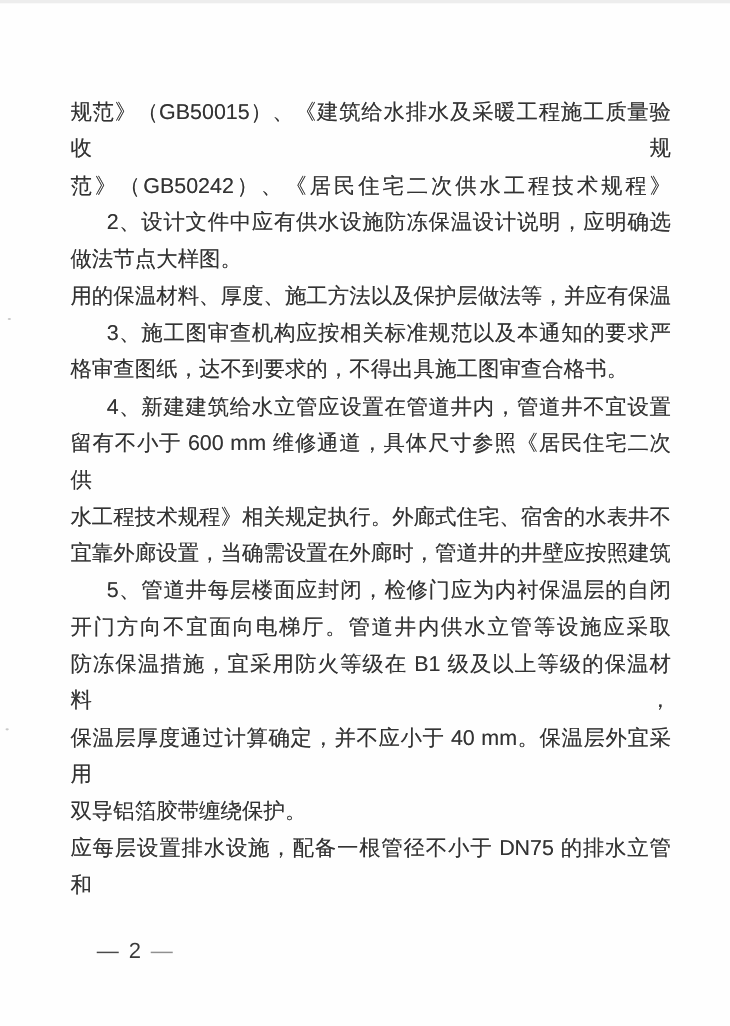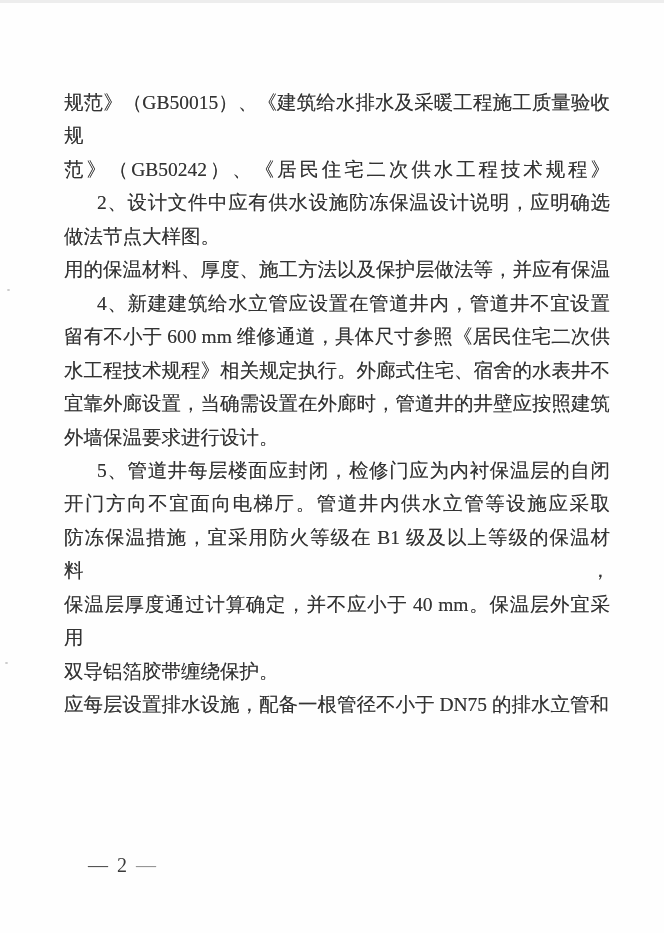--- a/index.html
+++ b/index.html
@@ -6,21 +6,21 @@
     margin: 0;
     padding: 0;
     background: #ffffff;
   }
   .page {
     position: relative;
     width: 664px;
     height: 933px;
     background: #fefefe;
     overflow: hidden;
-    font-family: Liberation Serif, serif;
+    font-family: Liberation Sans, sans-serif;
   }
   .scan-top-edge {
     position: absolute;
     top: 0; left: 0;
     width: 100%; height: 3px;
     background: #ededed;
   }
   .content {
     position: absolute;
     left: 64px;
@@ -85,27 +85,30 @@
       <div class="line">规范》（GB50015）、《建筑给水排水及采暖工程施工质量验收规</div>
       <div class="line">范》（GB50242）、《居民住宅二次供水工程技术规程》</div>
     </div>
 
     <div class="para">
       <div class="line indent">2、设计文件中应有供水设施防冻保温设计说明，应明确选</div>
       <div class="line end">做法节点大样图。</div>
       <div class="line">用的保温材料、厚度、施工方法以及保护层做法等，并应有保温</div>
     </div>
 
+    <div class="para">
+      <div class="line indent">3、施工图审查机构应按相关标准规范以及本通知的要求严</div>
+      <div class="line end">格审查图纸，达不到要求的，不得出具施工图审查合格书。</div>
+    </div>
 
     <div class="para">
       <div class="line indent">4、新建建筑给水立管应设置在管道井内，管道井不宜设置</div>
       <div class="line">留有不小于 600 mm 维修通道，具体尺寸参照《居民住宅二次供</div>
       <div class="line">水工程技术规程》相关规定执行。外廊式住宅、宿舍的水表井不</div>
       <div class="line">宜靠外廊设置，当确需设置在外廊时，管道井的井壁应按照建筑</div>
-      <div class="line end">外墙保温要求进行设计。</div>
     </div>
 
     <div class="para">
       <div class="line indent">5、管道井每层楼面应封闭，检修门应为内衬保温层的自闭</div>
       <div class="line">开门方向不宜面向电梯厅。管道井内供水立管等设施应采取</div>
       <div class="line">防冻保温措施，宜采用防火等级在 B1 级及以上等级的保温材料，</div>
       <div class="line">保温层厚度通过计算确定，并不应小于 40 mm。保温层外宜采用</div>
       <div class="line end">双导铝箔胶带缠绕保护。</div>
     </div>
 

